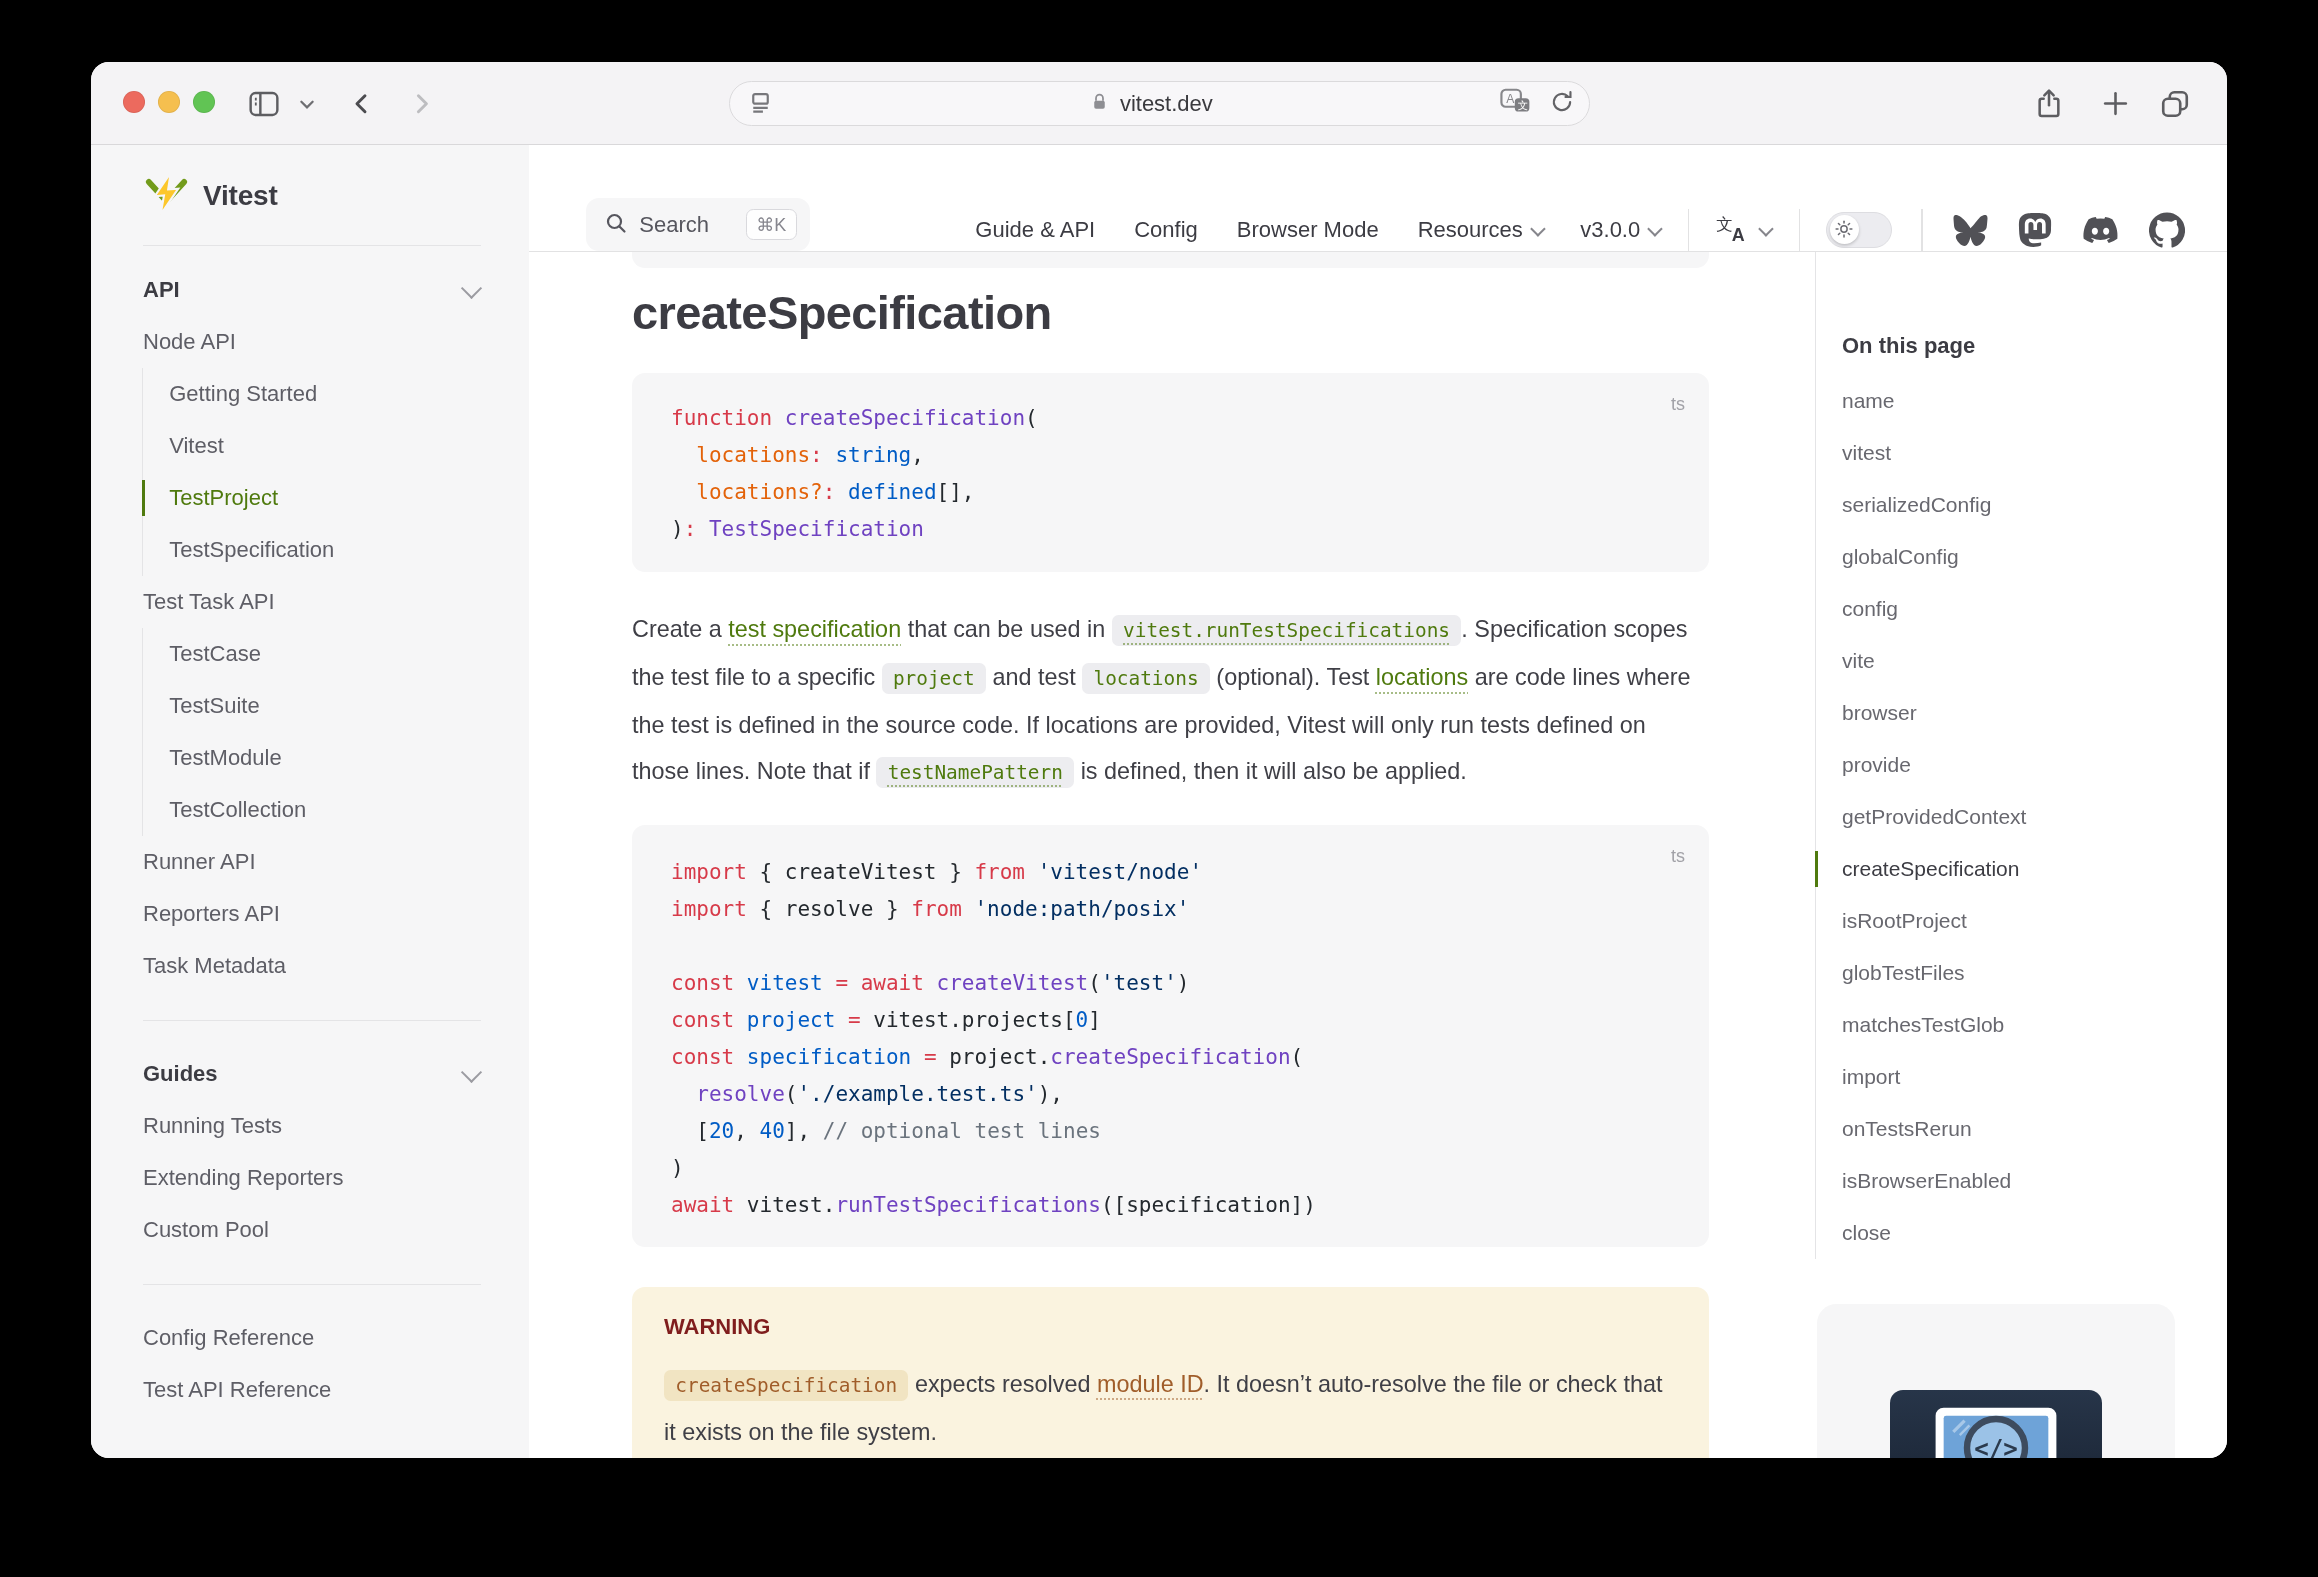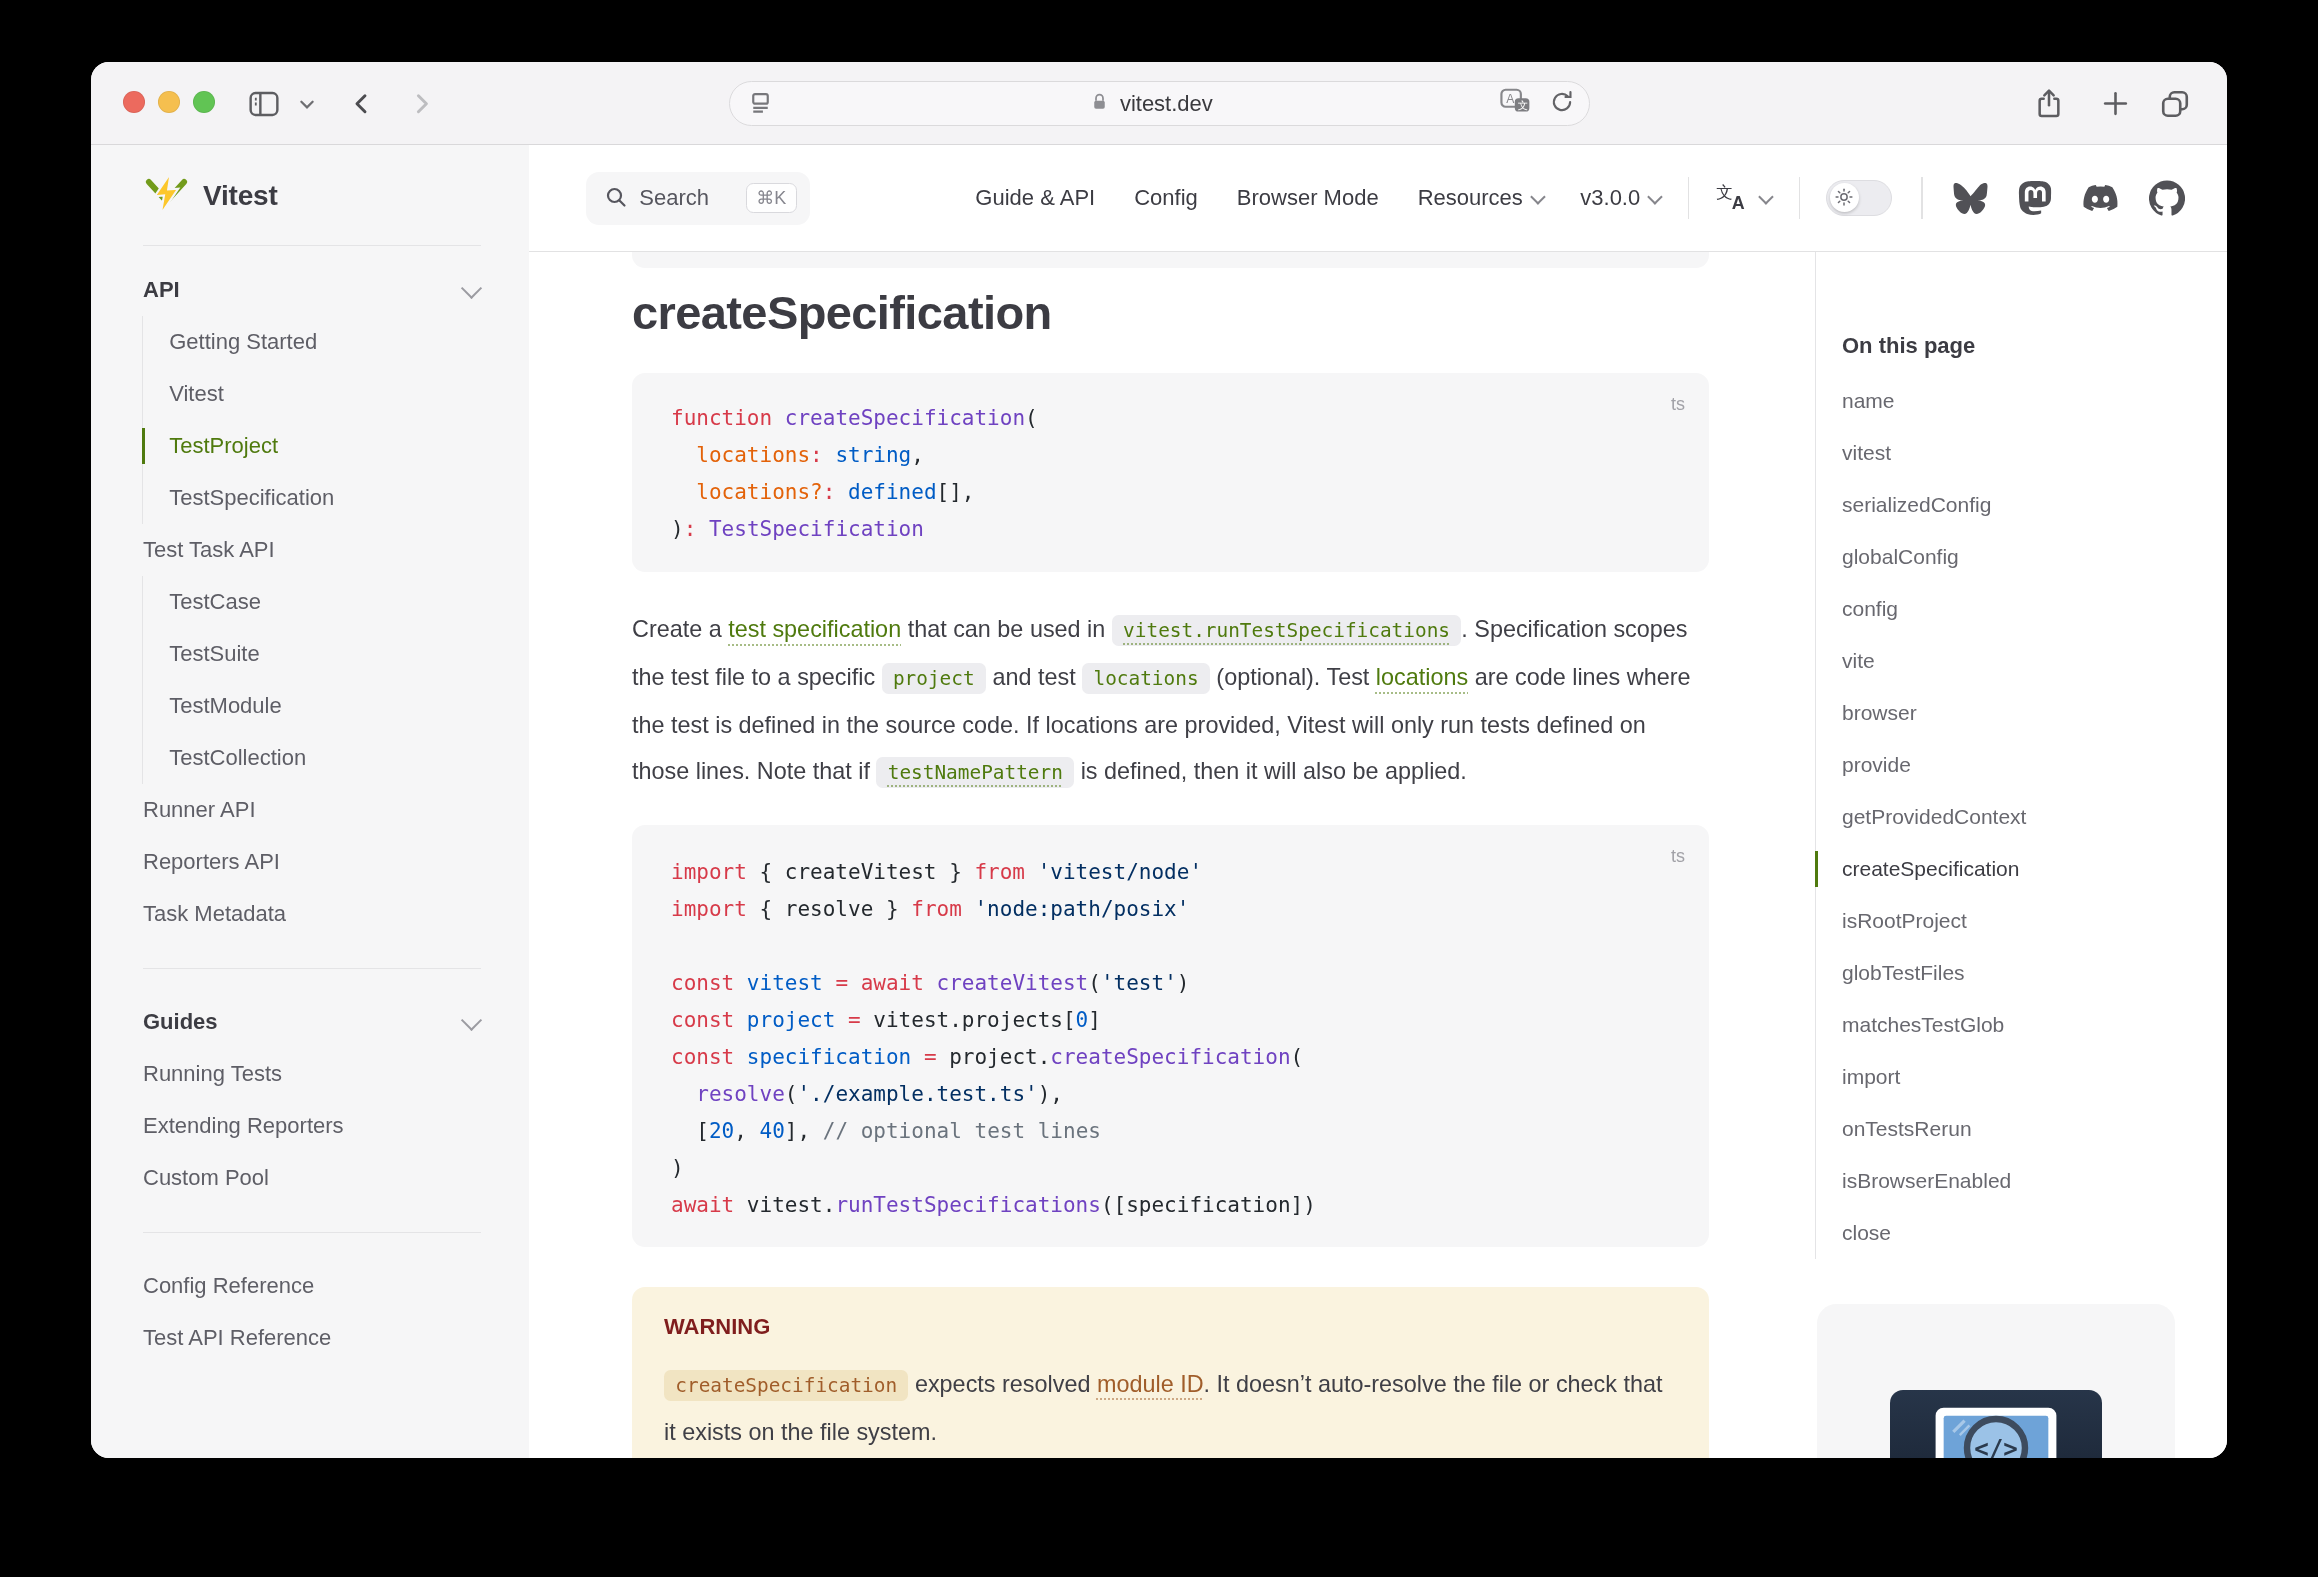--- a/index.html
+++ b/index.html
@@ -41,21 +41,21 @@
   .sb-header .chev { width:14.5px; height:14.5px; border-right:2.4px solid #9b9ba1; border-bottom:2.4px solid #9b9ba1; transform:rotate(45deg) translateY(-3.2px); margin-right:4.8px; }
   .sb-item { height:52px; line-height:52px; font-size:22px; font-weight:500; color:#5e5e66; cursor:pointer; white-space:nowrap; }
   .sb-group { margin-left:-0.8px; border-left:1.6px solid #e4e4e6; padding-left:26px; }
   .sb-item.nested { position:relative; }
   .sb-item.nested.active { color:#4f7a0e; }
   .sb-item.nested.active::before { content:""; position:absolute; left:-27.4px; top:8px; bottom:8px; width:3.2px; background:#4f7a0e; }
   .sb-divider { margin:27.4px 0; border-top:1.6px solid #e4e4e6; }
 
   
   .main { flex:1; position:relative; background:#fff; }
-  .navbar { height:107px; border-bottom:1.6px solid #e2e2e3; display:flex; align-items:center; padding:0 42px 0 57px; }
+  .navbar { height:107px; border-bottom:1.6px solid #e2e2e3; display:flex; align-items:flex-end; padding:0 42px 0 57px; }
   .search-pill { display:flex; align-items:center; gap:11.3px; width:224px; height:53px; background:#f6f6f7; border-radius:13px; padding:0 13px 0 18px; cursor:pointer; flex:none; }
   .search-label { font-size:22px; color:#56565e; flex:1; }
   .kbd { font-size:18px; color:#86868e; background:rgba(255,255,255,.85); border:1.6px solid #d9d9dd; border-radius:7.3px; padding:3.2px 9.7px; }
   .nav-right { margin-left:auto; display:flex; align-items:center; }
   .nav-link { font-size:22px; font-weight:500; color:#3c3c43; margin-left:39px; cursor:pointer; display:flex; align-items:center; gap:8px; white-space:nowrap; }
   .nav-chev { width:10.5px; height:10.5px; border-right:2.4px solid #86868c; border-bottom:2.4px solid #86868c; transform:rotate(45deg) translateY(-2.4px); }
   .nav-sep { width:1.6px; height:42px; background:#e2e2e3; margin-left:29px; }
   .lang-btn { margin-left:26px; display:flex; align-items:center; gap:8px; cursor:pointer; color:#3c3c43; }
   .switch { margin-left:26px; width:66px; height:36px; background:#ececf0; border:1.6px solid #dddde1; border-radius:18px; position:relative; cursor:pointer; flex:none; }
   .switch .knob { position:absolute; left:2.4px; top:1.6px; width:29px; height:29px; background:#fff; border-radius:50%; box-shadow:0 1.6px 3.2px rgba(0,0,0,.2); display:flex; align-items:center; justify-content:center; color:#6b6b72; }
@@ -203,20 +203,21 @@
           </svg>
         </span>
         <span class="logo-title">Vitest</span>
       </div>
       <div class="sb-divider0"></div>
       <nav class="sb-nav">
           <div class="sb-header">
             <span>API</span>
             <span class="chev"></span>
           </div>
+          <div class="sb-item">Node API</div>
           <div class="sb-group">
             <div class="sb-item nested">Getting Started</div>
             <div class="sb-item nested">Vitest</div>
             <div class="sb-item nested active">TestProject</div>
             <div class="sb-item nested">TestSpecification</div>
           </div>
           <div class="sb-item">Test Task API</div>
           <div class="sb-group">
             <div class="sb-item nested">TestCase</div>
             <div class="sb-item nested">TestSuite</div>

